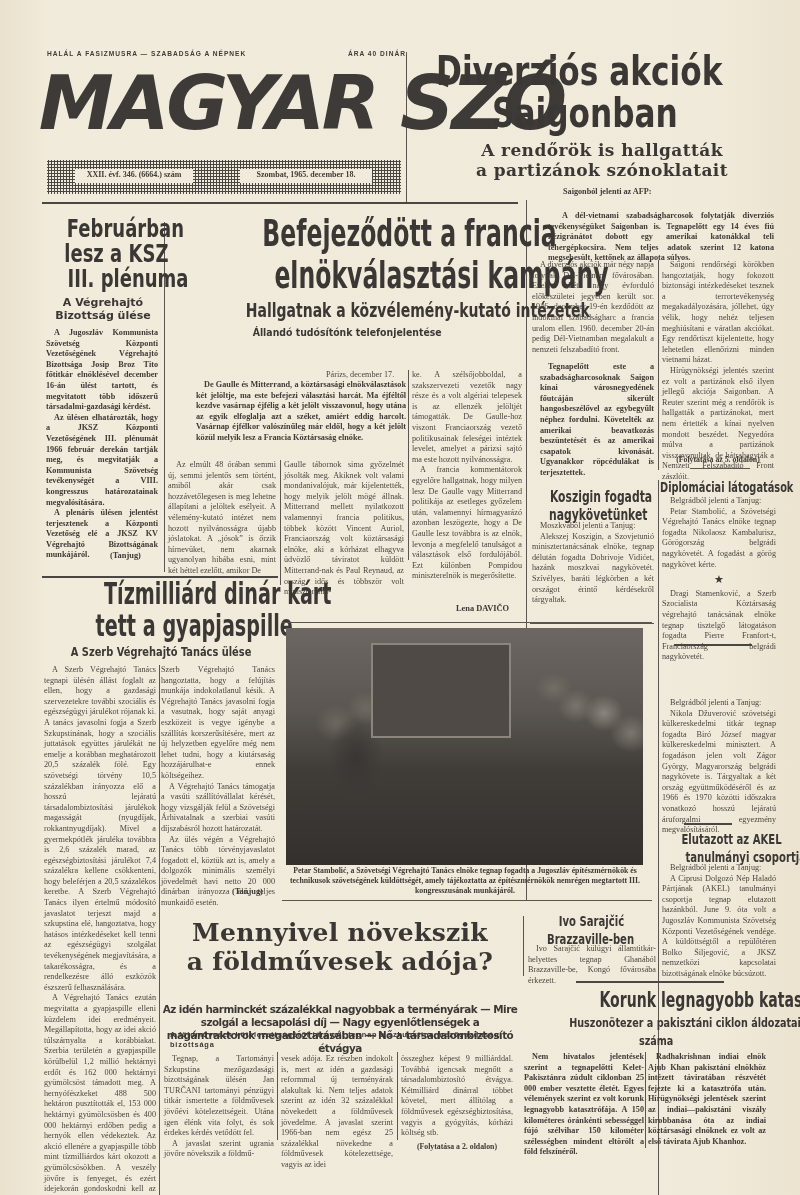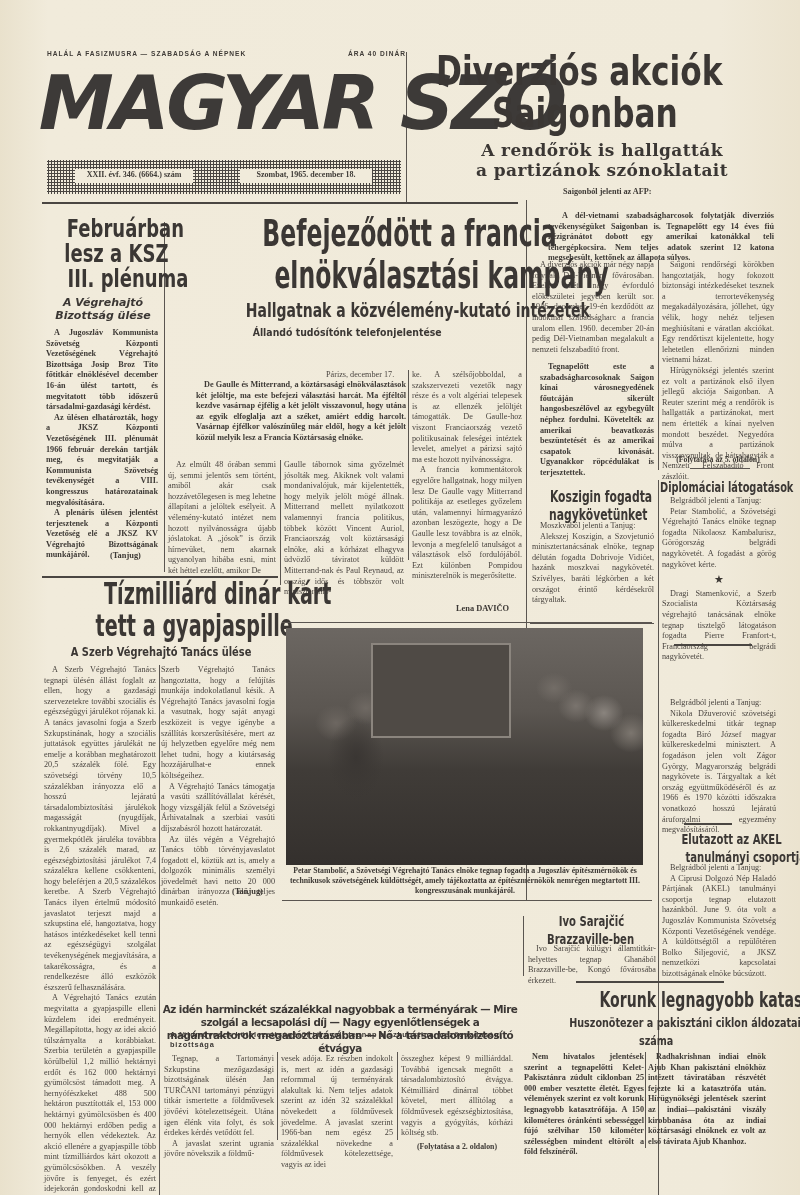--- a/index.html
+++ b/index.html
@@ -98,21 +98,21 @@
     <p>Hírügynökségi jelentés szerint ez volt a partizánok első ilyen jellegű akciója Saigonban. A Reuter szerint még a rendőrök is hallgatták a partizánokat, mert nem értették a kínai nyelven mondott beszédet. Negyedóra múlva a partizánok visszavonultak, de hátrahagyták a Nemzeti Felszabadító Front zászlóit.</p>
   </div>
   <div class="abs sig center" style="left:662px; top:455px; width:112px; font-size:7.8px;">(Folytatása az 5. oldalon)</div>
   <div class="rule-h" style="left:690px; top:468px; width:60px;"></div>
 
   <div class="rule-v" style="left:164px; top:222px; height:350px;"></div>
   <div class="abs" style="left:44px; top:216px; width:118px; text-align:center;">
     <div class="cond" style="font-size:25px; line-height:25px; transform: scaleX(0.72); transform-origin:center top;">Februárban</div><br>
     <div class="cond" style="font-size:25px; line-height:25px; transform: scaleX(0.72); transform-origin:center top;">lesz a KSZ</div><br>
     <div class="cond" style="font-size:25px; line-height:25px; transform: scaleX(0.72); transform-origin:center top;">III. plénuma</div>
-    <div class="cond" style="font-size:11px; line-height:13px; white-space:normal; width:118px; margin-top:5px; transform:none;font-style:italic;">A Végrehajtó Bizottság ülése</div>
+    <div class="cond" style="font-size:11px; line-height:13px; white-space:normal; width:118px; margin-top:5px; transform:none;">A Végrehajtó Bizottság ülése</div>
   </div>
   <div class="abs body-text bold" style="left:46px; top:328px; width:112px;">
     <p>A Jugoszláv Kommunista Szövetség Központi Vezetőségének Végrehajtó Bizottsága Josip Broz Tito főtitkár elnöklésével december 16-án ülést tartott, és megvitatott több időszerű társadalmi-gazdasági kérdést.</p>
     <p>Az ülésen elhatározták, hogy a JKSZ Központi Vezetőségének III. plénumát 1966 február derekán tartják meg, és megvitatják a Kommunista Szövetség tevékenységét a VIII. kongresszus határozatainak megvalósítására.</p>
     <p>A plenáris ülésen jelentést terjesztenek a Központi Vezetőség elé a JKSZ KV Végrehajtó Bizottságának munkájáról.</p>
   </div>
   <div class="abs sig" style="left:110px; top:551px;">(Tanjug)</div>
 
   <div class="abs" style="left:172px; top:212px; width:350px; text-align:center;">
     <div class="cond" style="font-size:38px; line-height:42px; transform: scaleX(0.62); transform-origin:center top;">Befejeződött a francia</div><br>
@@ -203,20 +203,24 @@
 
   <div class="rule-v" style="left:523px; top:916px; height:60px;"></div>
   <div class="abs" style="left:526px; top:912px; width:130px; text-align:center;">
     <div class="cond" style="font-size:14px; line-height:15px; transform: scaleX(0.72); transform-origin:center top;">Ivo Sarajčić</div><br>
     <div class="cond" style="font-size:14px; line-height:15px; transform: scaleX(0.72); transform-origin:center top;">Brazzaville-ben</div>
   </div>
   <div class="abs body-text" style="left:528px; top:944px; width:128px;">
     <p>Ivo Sarajčić külügyi államtitkár-helyettes tegnap Ghanából Brazzaville-be, Kongó fővárosába érkezett.</p>
   </div>
 
+  <div class="abs" style="left:160px; top:918px; width:360px; text-align:center;">
+    <div class="slab" style="font-size:25px; line-height:29px; letter-spacing:0.3px; white-space:nowrap;">Mennyivel növekszik</div>
+    <div class="slab" style="font-size:25px; line-height:29px; letter-spacing:0.3px; white-space:nowrap;">a földművesek adója?</div>
+  </div>
   <div class="abs" style="left:162px; top:979px; width:356px; text-align:center; font-family:'DejaVu Sans', sans-serif; font-weight:bold; font-size:10.4px; line-height:13px; color:#3b3734; letter-spacing:-0.5px;margin-top:24px;">Az idén harminckét százalékkal nagyobbak a terményárak — Mire szolgál a lecsapolási díj — Nagy egyenlőtlenségek a magántraktorok megadóztatásában — Nő a társadalombiztosító étvágya</div>
   <div class="abs" style="left:170px; top:1030px; width:340px; font-family:'Liberation Sans', sans-serif; font-weight:bold; font-size:7.4px; line-height:10px; letter-spacing:0.8px; color:#3b3734;">A földművesek kötelezettségéről tárgyalt tegnap a szkupstina mezőgazdasági bizottsága</div>
   <div class="abs body-text" style="left:164px; top:1054px; width:110px;">
     <p>Tegnap, a Tartományi Szkupstina mezőgazdasági bizottságának ülésén Jan TURČANI tartományi pénzügyi titkár ismertette a földművesek jövőévi kötelezettségeit. Utána igen élénk vita folyt, és sok érdekes kérdés vetődött fel.</p>
     <p>A javaslat szerint ugrania jövőre növekszik a földmű-</p>
   </div>
   <div class="rule-v" style="left:277px; top:1052px; height:88px;"></div>
   <div class="abs body-text" style="left:281px; top:1054px; width:112px;">
     <p style="text-indent:0;">vesek adója. Ez részben indokolt is, mert az idén a gazdasági reformmal új terményárak alakultak ki. Nem teljes adatok szerint az idén 32 százalékkal növekedett a földművesek jövedelme. A javaslat szerint 1966-ban nem egész 25 százalékkal növekedne a földművesek kötelezettsége, vagyis az idei</p>
   </div>

